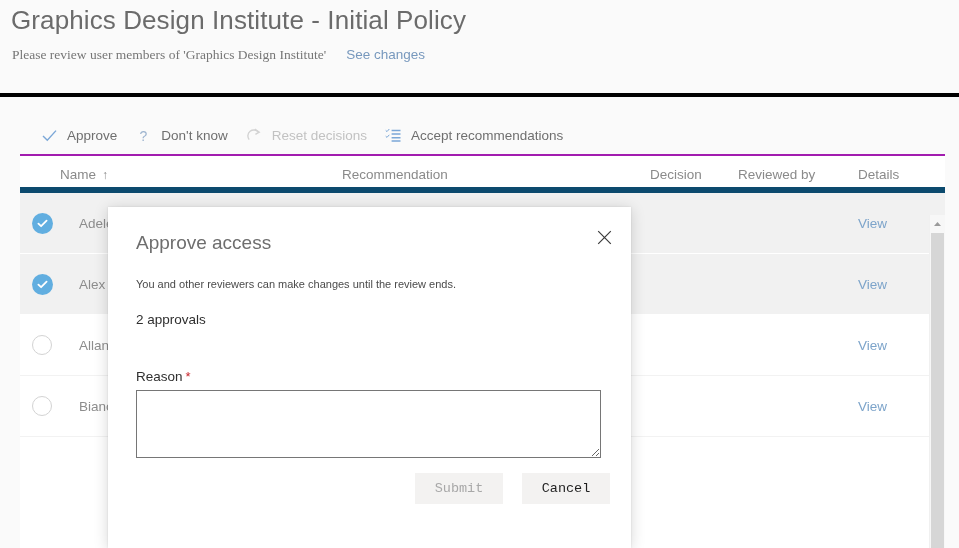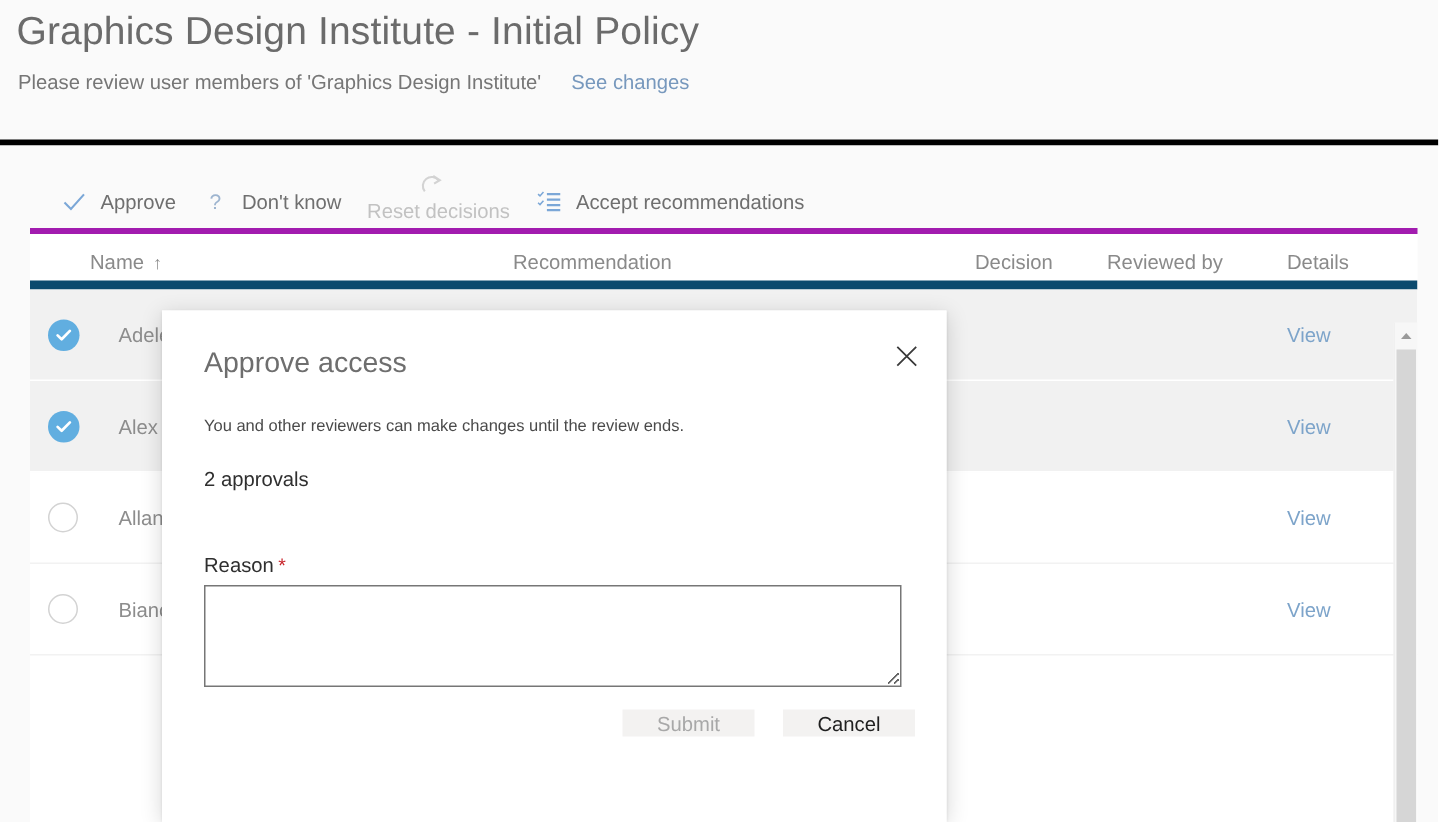--- a/index.html
+++ b/index.html
@@ -42,20 +42,21 @@
     position: absolute;
     left: 12px; top: 47px;
     display: flex;
     align-items: baseline;
     white-space: nowrap;
   }
   .subtitle-text {
     font-size: 13.5px;
     color: #767676;
     font-weight: 400;
+    font-family: Liberation Serif, serif;
   }
   .see-details-link {
     margin-left: 20px;
     font-size: 13.5px;
     color: #7798bd;
     cursor: pointer;
   }
 
   
   .content {
@@ -66,34 +67,34 @@
     background: #fafafa;
   }
 
   
   .commandbar {
     position: absolute;
     left: 20px; top: 19px;
     width: 925px;
     height: 40px;
     background: #fafafa;
-    border-bottom: 4px solid #a21caf;
+    border-bottom: 2px solid #a21caf;
     display: flex;
     align-items: center;
     padding-left: 14px;
   }
   .cmd-item {
     display: flex;
     align-items: center;
     height: 40px;
     padding: 0 11px 0 6px;
     cursor: pointer;
     user-select: none;
   }
-  .cmd-item.disabled { cursor: default; opacity: 1; flex-direction: column; }
+  .cmd-item.disabled { cursor: default; opacity: 1; }
   .cmd-icon {
     width: 19px; height: 19px;
     display: flex; align-items: center; justify-content: center;
     margin-right: 8px;
     flex: 0 0 auto;
   }
   .cmd-label {
     font-size: 13.5px;
     color: #6f6f6f;
     white-space: nowrap;
@@ -303,26 +304,26 @@
     resize: both;
     outline: none;
   }
   .dlg-buttons {
     position: absolute;
     right: 21px; top: 266px;
     display: flex;
     gap: 19px;
   }
   .btn {
-    height: 18px;
+    height: 31px;
     min-width: 88px;
     padding: 0 14px;
     border: none;
     background: #f3f2f1;
-    font-family: Liberation Sans, sans-serif;
+    font-family: Liberation Mono, monospace;
     font-size: 13.5px;
     color: #1f1f1f;
     cursor: pointer;
   }
   .btn.disabled {
     color: #a8a8a8;
     background: #f3f2f1;
     cursor: default;
   }
 </style>

